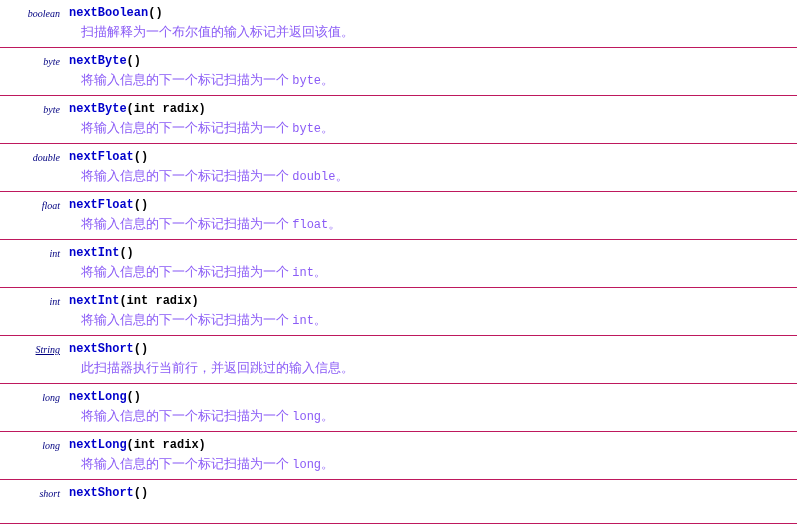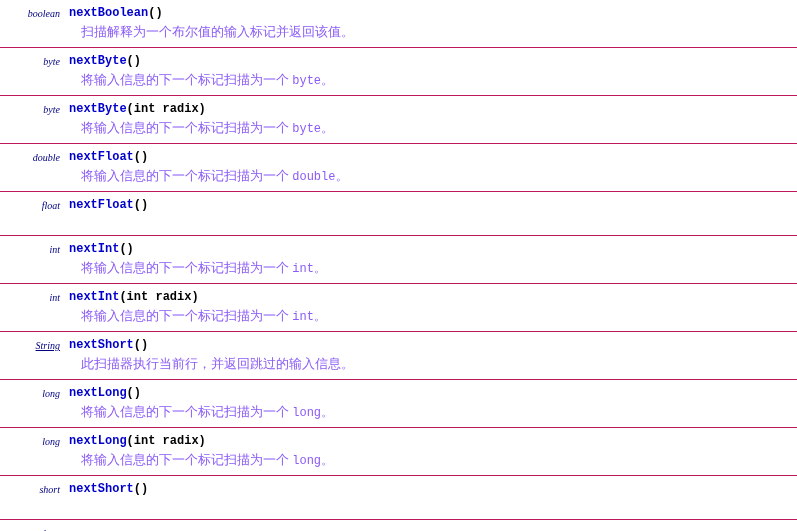--- a/index.html
+++ b/index.html
@@ -93,20 +93,21 @@
       <div class="return-type">double</div>
       <div class="method-content">
         <div class="method-signature"><a href="#">nextFloat</a><span>()</span></div>
         <div class="method-desc">将输入信息的下一个标记扫描为一个&nbsp;<span class="code-inline">double</span>。</div>
       </div>
     </div>
     <div class="method-row">
       <div class="return-type">float</div>
       <div class="method-content">
         <div class="method-signature"><a href="#">nextFloat</a><span>()</span></div>
+        <div class="method-desc">将输入信息的下一个标记扫描为一个&nbsp;<span class="code-inline">float</span>。</div>
       </div>
     </div>
     <div class="method-row">
       <div class="return-type">int</div>
       <div class="method-content">
         <div class="method-signature"><a href="#">nextInt</a><span>()</span></div>
         <div class="method-desc">将输入信息的下一个标记扫描为一个&nbsp;<span class="code-inline">int</span>。</div>
       </div>
     </div>
     <div class="method-row">

